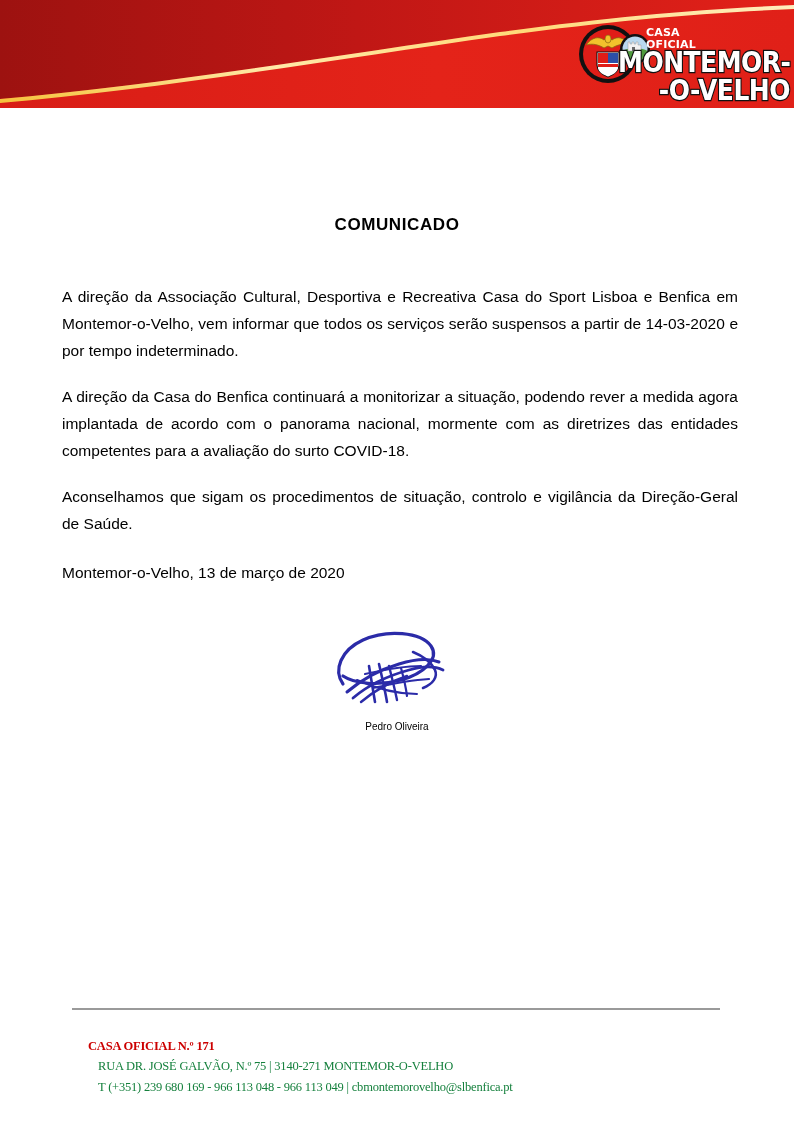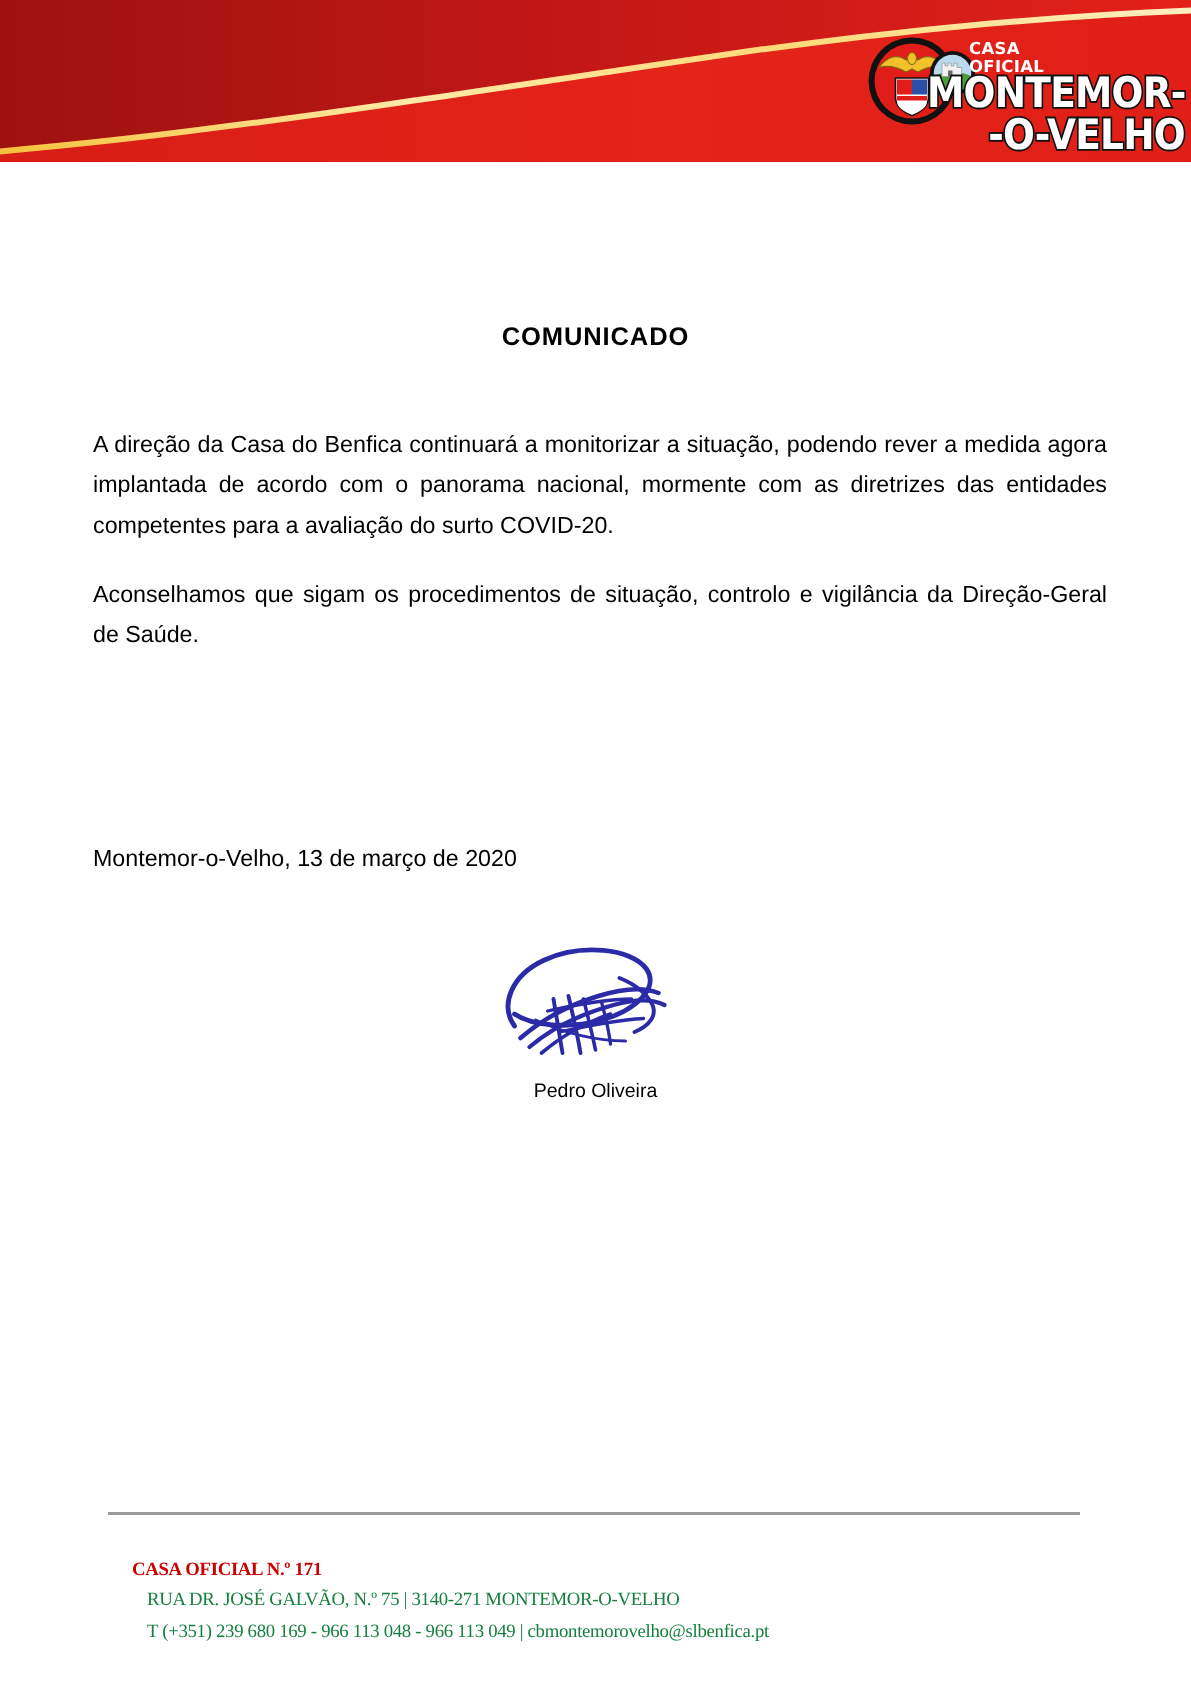--- a/index.html
+++ b/index.html
@@ -126,21 +126,21 @@
     font-size: 15px;
     line-height: 22px;
   }
   .sig-mark {
     width: 160px;
     height: 92px;
     margin: 4px auto 0 auto;
     display: block;
   }
   .sig-name {
-    font-size: 13px;
+    font-size: 10px;
     line-height: 22px;
     margin-top: 2px;
   }
 
   
   .footer {
     position: absolute;
     left: 0;
     top: 1008px;
     width: 794px;
@@ -237,21 +237,22 @@
 OFICIAL</div>
 
     <div class="logo-town">MONTEMOR-
 -O-VELHO</div>
   </div>
 </div>
 
 <div class="page-title">COMUNICADO</div>
 
 <div class="body-block">
-  <p class="para">A direção da Casa do Benfica continuará a monitorizar a situação, podendo rever a medida agora implantada de acordo com o panorama nacional, mormente com as diretrizes das entidades  competentes  para a avaliação  do surto COVID-20.</p>
+  <p class="para">A direção da Associação Cultural, Desportiva e Recreativa Casa do Sport Lisboa e Benfica em Montemor-o-Velho, vem informar que todos os serviços serão suspensos a partir de 14-03-2020  e por tempo  indeterminado.</p>
+  <p class="para">A direção da Casa do Benfica continuará a monitorizar a situação, podendo rever a medida agora implantada de acordo com o panorama nacional, mormente com as diretrizes das entidades  competentes  para a avaliação  do surto COVID-18.</p>
   <p class="para">Aconselhamos que sigam os procedimentos de situação, controlo e vigilância da Direção-Geral  de Saúde.</p>
 </div>
 
 <div class="date-line">Montemor-o-Velho,  13 de março de 2020</div>
 
 <div class="sig-block">
 
   <svg class="sig-mark" viewBox="0 0 160 92">
     <g fill="none" stroke="#2b2ba8" stroke-linecap="round" stroke-linejoin="round">
       <path d="M26,62 C16,48 24,28 46,18 C70,7 104,10 114,24

